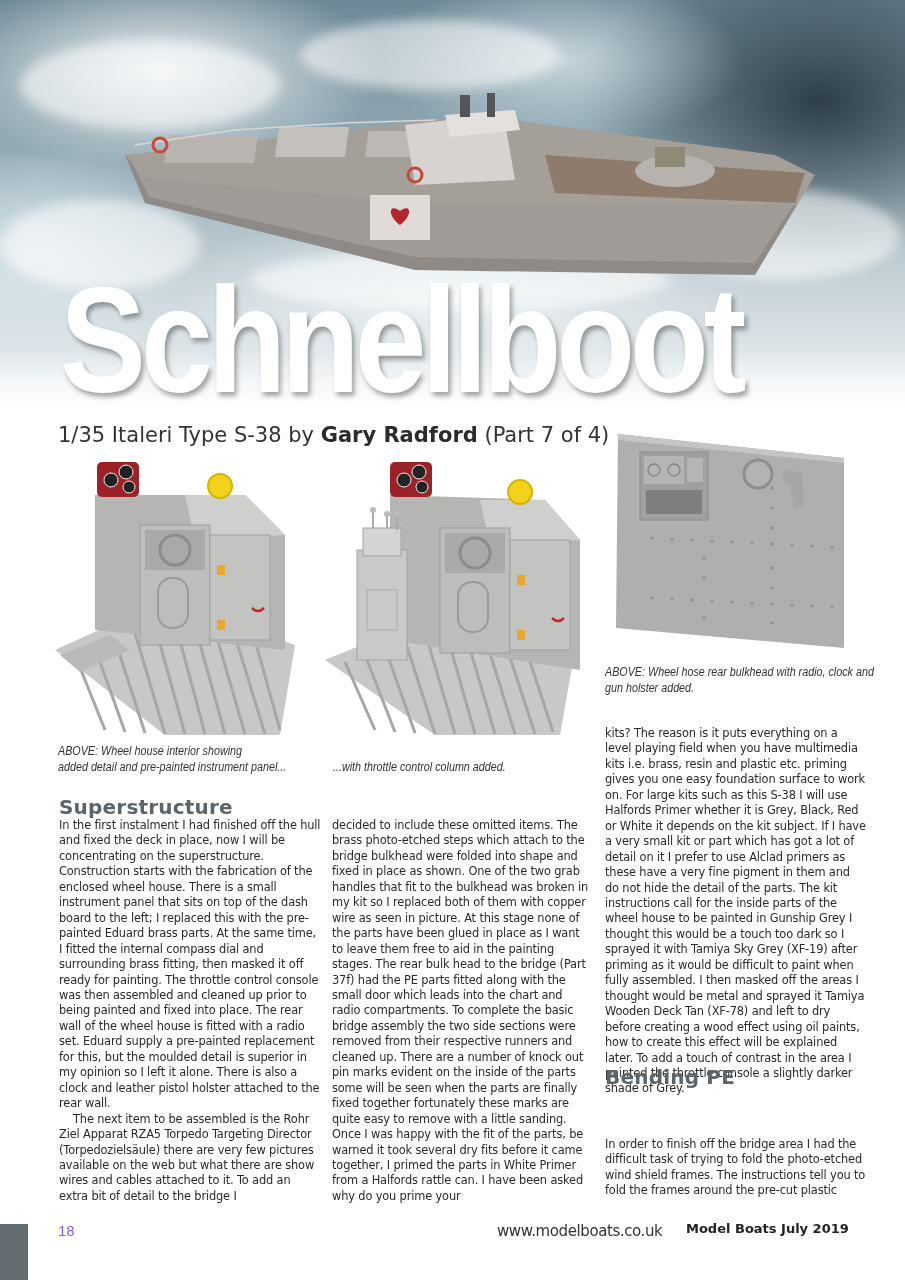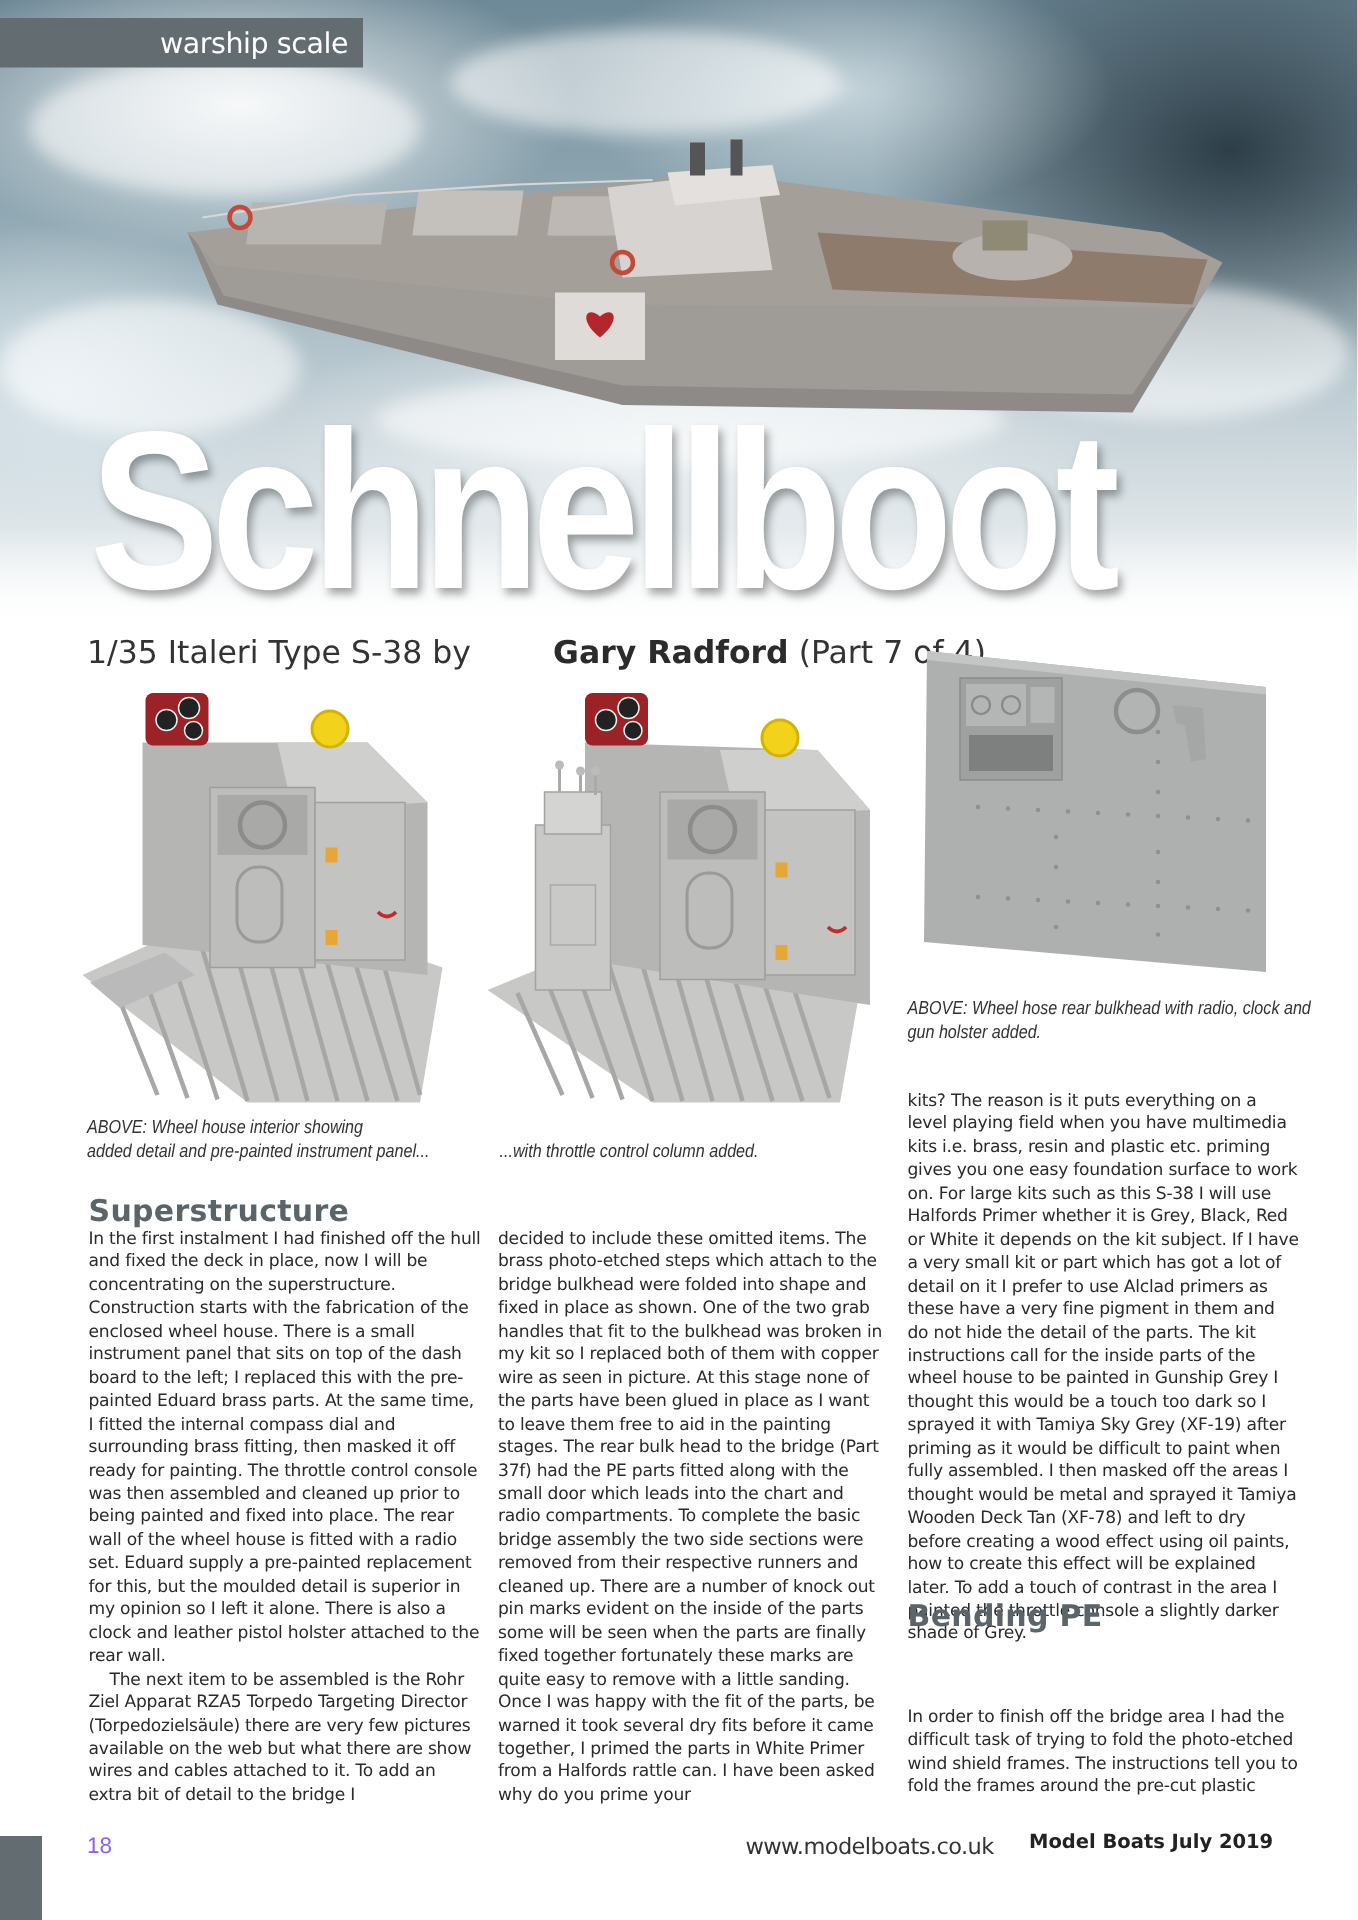--- a/index.html
+++ b/index.html
@@ -38,21 +38,21 @@
     font-size: 150px; line-height: 140px; letter-spacing: -6px;
     transform: scaleX(0.86); transform-origin: left top;
     text-shadow: 3px 4px 6px rgba(0,0,0,0.35);
     white-space: nowrap;
   }
 
   .subtitle {
     position: absolute; left: 58px; top: 423px; font-size: 21px; color: #333;
     font-family: "DejaVu Sans", sans-serif; white-space: nowrap;
   }
-  .subtitle b { font-weight: bold; color: #2b2b2b; margin-left: 48px; }
+  .subtitle b { font-weight: bold; color: #2b2b2b; }
 
   
   .photo { position: absolute; }
   .photo svg { display: block; }
   .caption {
     position: absolute; font-family: "Liberation Sans", sans-serif; font-style: italic;
     font-size: 12.5px; line-height: 16px; color: #333; transform: scaleX(0.86); transform-origin: left top;
     white-space: nowrap;
   }
 
@@ -101,23 +101,20 @@
     <ellipse cx="560" cy="86" rx="40" ry="16" fill="#b7b2ad"></ellipse>
     <rect x="540" y="62" width="30" height="20" fill="#8f8a75"></rect>
 
     <polyline points="20,60 120,45 230,38 320,35" fill="none" stroke="#d9d6d3" stroke-width="1.5"></polyline>
     <circle cx="45" cy="60" r="7" fill="none" stroke="#c4493a" stroke-width="3"></circle>
     <circle cx="300" cy="90" r="7" fill="none" stroke="#c4493a" stroke-width="3"></circle>
   </svg>
 
   <div class="bottom-fade"></div>
 
-  <div class="section-tag">
-    <span>warship scale</span>
-  </div>
 
   <div class="main-title">Schnellboot</div>
 </div>
 
 <div class="subtitle">
   <span>1/35 Italeri Type S-38 by </span><b>Gary Radford</b><span> (Part 7 of 4)</span>
 </div>
 
 <div class="photo" style="left:45px;top:450px;">
   <svg width="270" height="290" viewBox="0 0 270 290">

